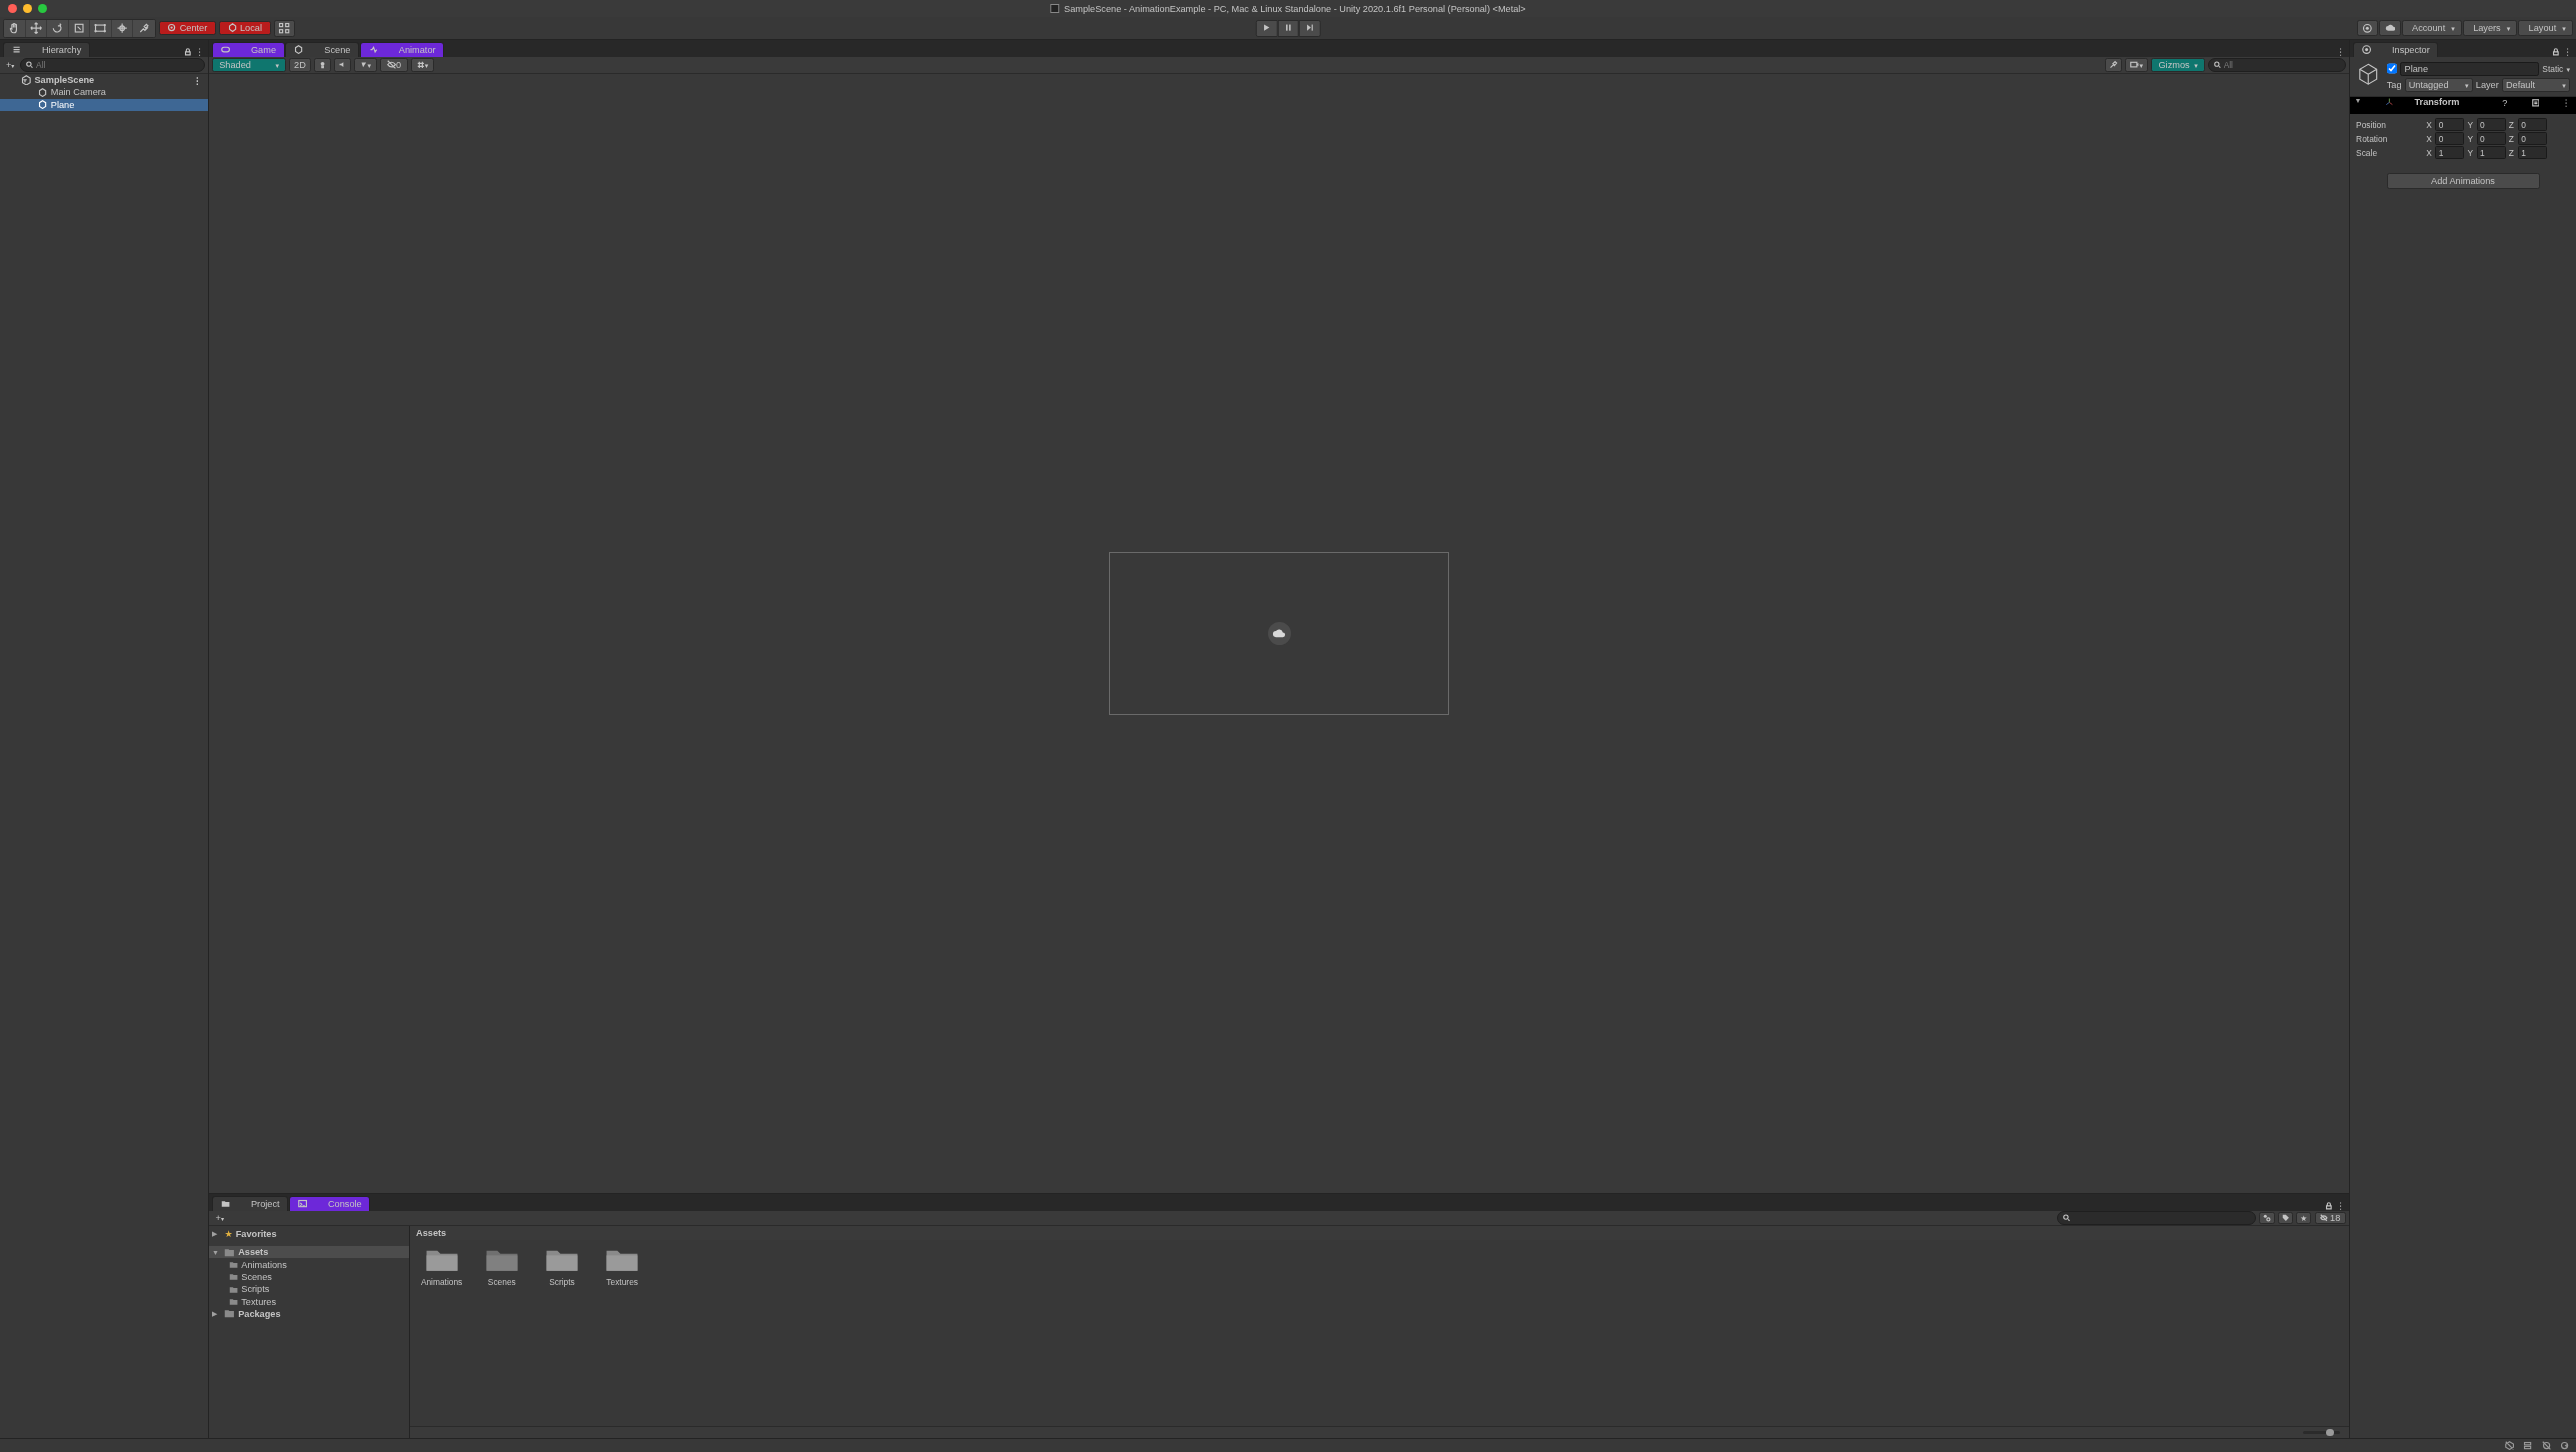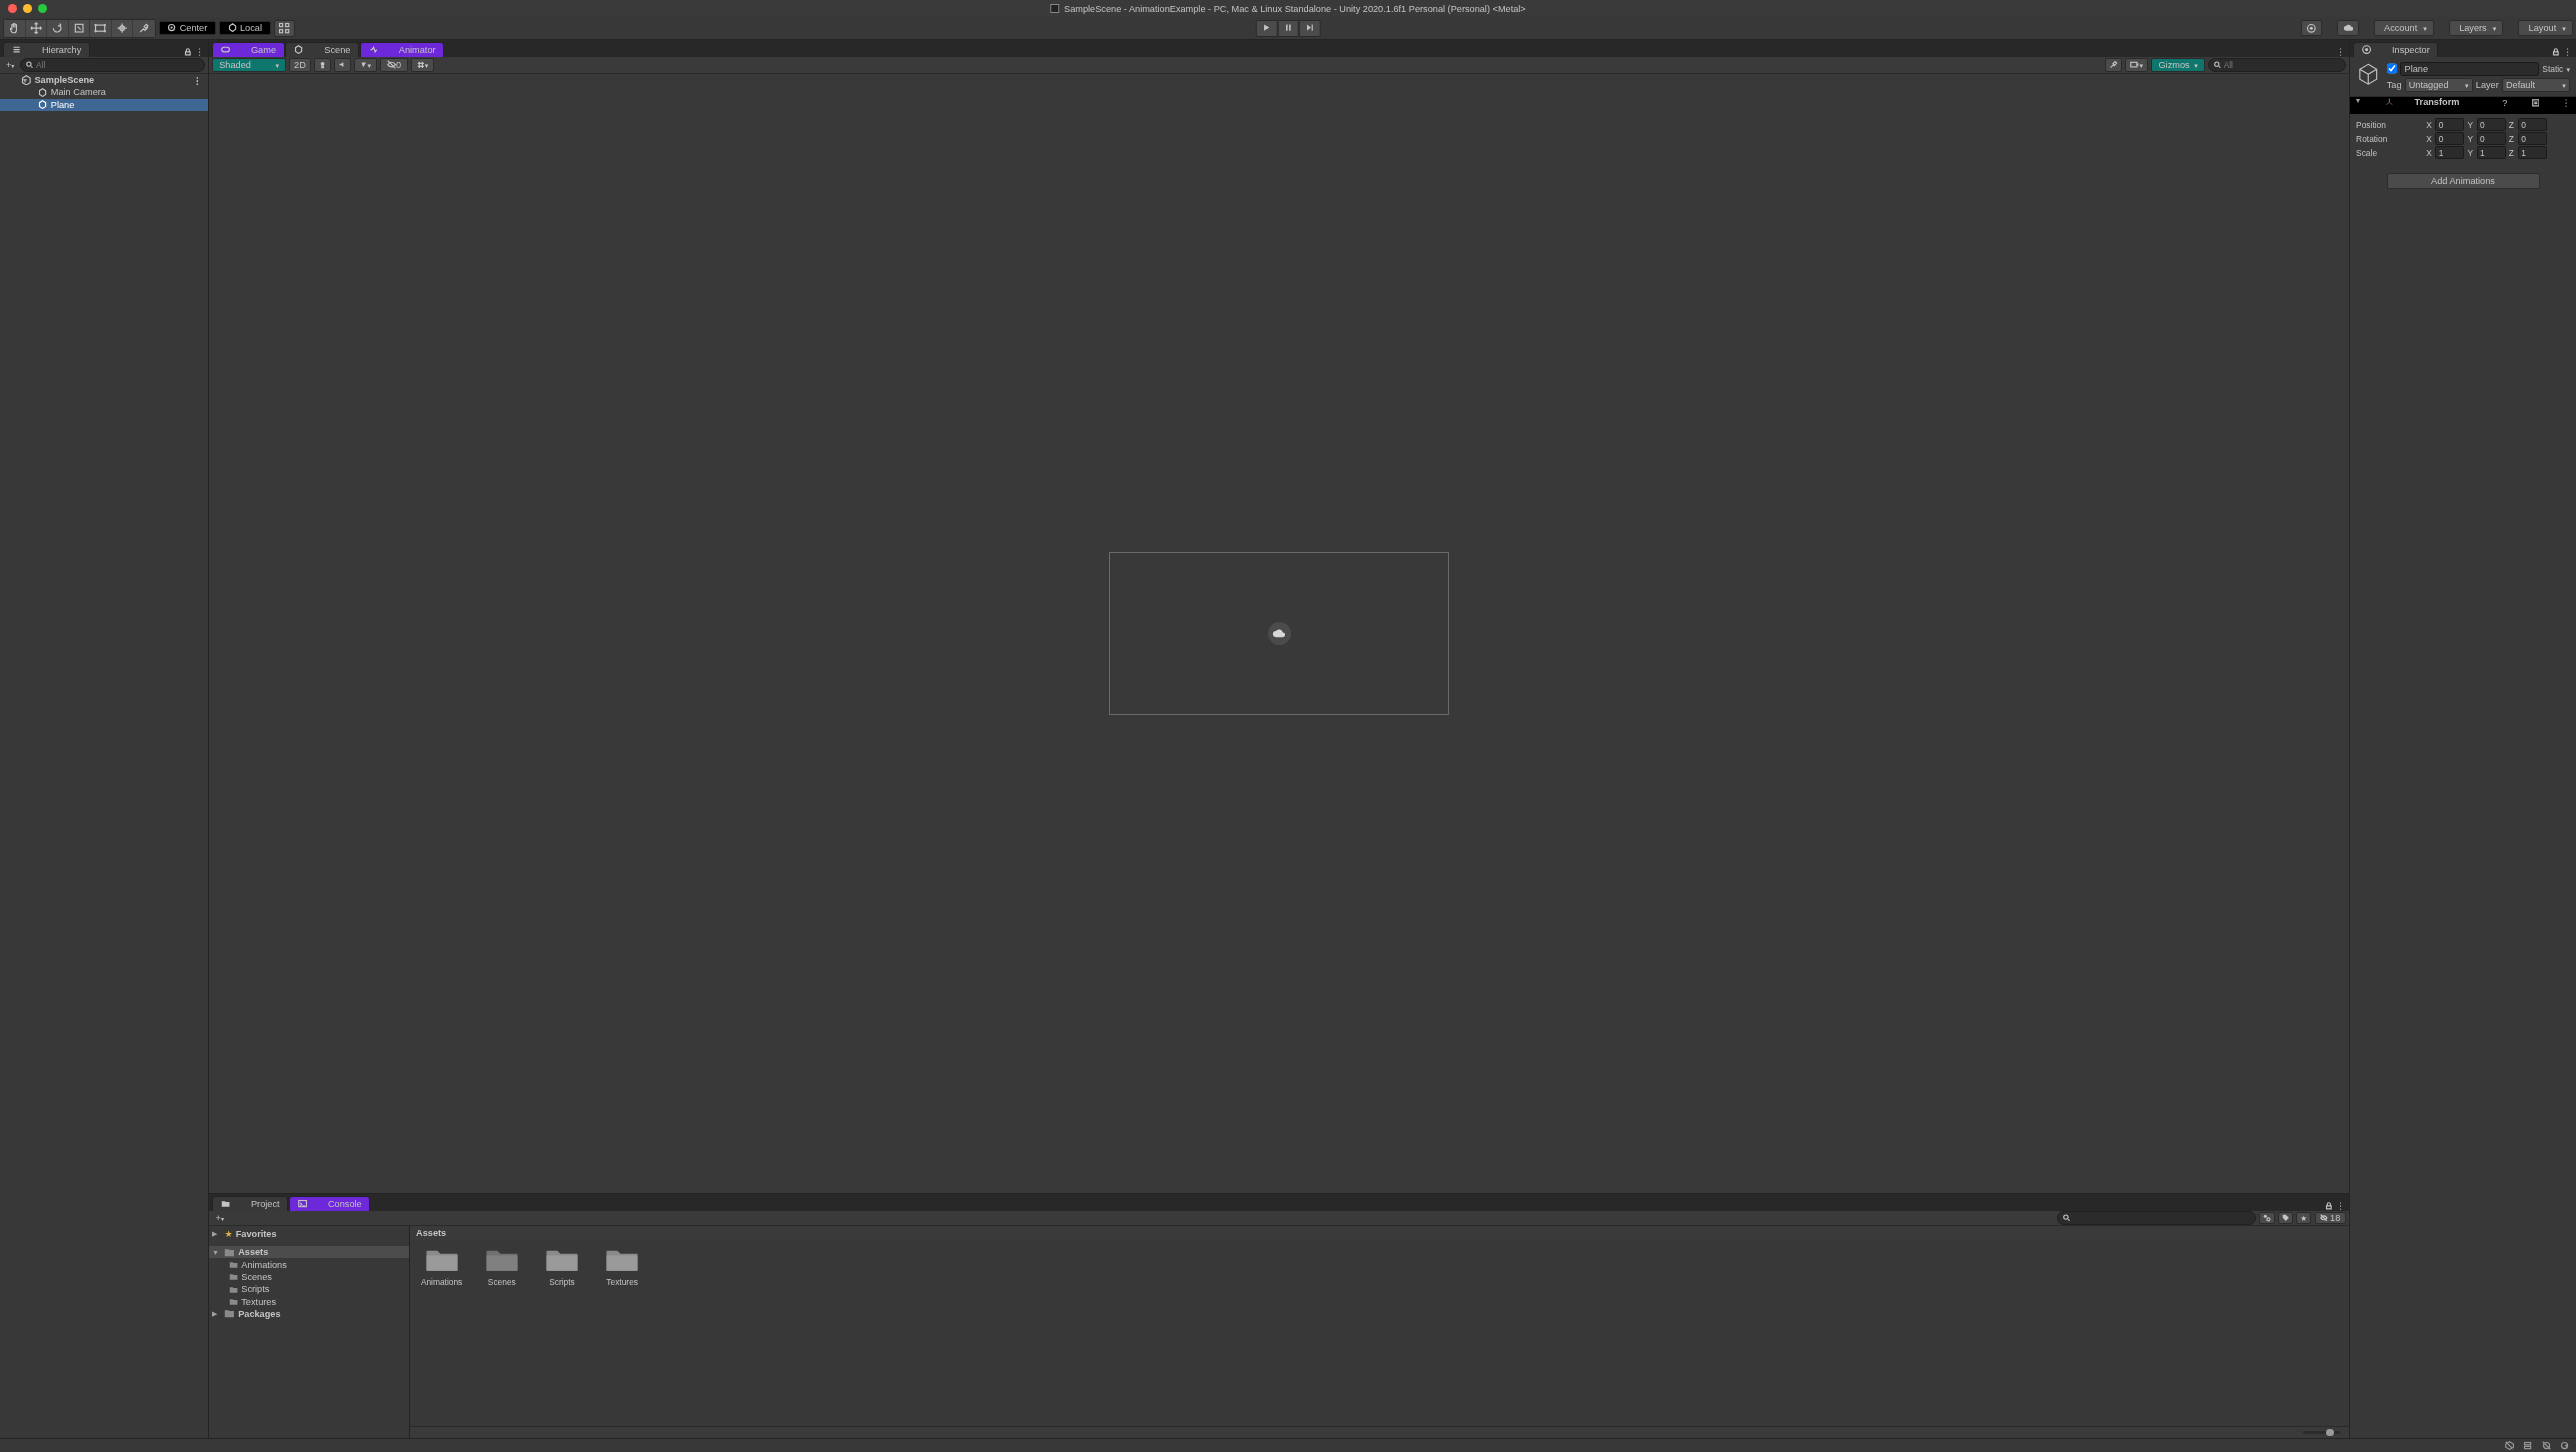--- a/index.html
+++ b/index.html
@@ -15,26 +15,26 @@
 .dot.g { background: #28c840; }
 .title-text { position: absolute; left: 50%; transform: translateX(-50%); display: flex; align-items: center; gap: 4.6px; color: #b8b8b8; }
 .unity-logo { width: 9.2px; height: 9.2px; background: #222; border: 0.8px solid #888; }
 
 
 .main-toolbar { height: 23px; background: #383838; border-bottom: 0.8px solid #232323; display: flex; align-items: center; padding: 0 3.1px; gap: 3.1px; }
 .tool-group { display: flex; background: #4b4b4b; border-radius: 2.3px; border: 0.8px solid #2a2a2a; overflow: hidden; }
 .tool-btn { width: 21.5px; height: 17px; display: flex; align-items: center; justify-content: center; background: #4b4b4b; border-right: 0.8px solid #3a3a3a; cursor: pointer; }
 .tool-btn:last-child { border-right: none; }
 .tool-btn svg { width: 12.3px; height: 12.3px; }
-.pivot-btn { height: 14px; padding: 0 7.7px; background: #000000; border: 0.8px solid #2a2a2a; border-radius: 2.3px; display: flex; align-items: center; gap: 3.1px; cursor: pointer; }
+.pivot-btn { height: 14px; padding: 0 7.7px; background: #b91c1c; border: 0.8px solid #2a2a2a; border-radius: 2.3px; display: flex; align-items: center; gap: 3.1px; cursor: pointer; }
 .play-group { display: flex; position: absolute; left: 50%; transform: translateX(-50%); }
 .play-btn { width: 21.5px; height: 17px; background: #4b4b4b; border: 0.8px solid #2a2a2a; display: flex; align-items: center; justify-content: center; cursor: pointer; }
 .play-btn:first-child { border-radius: 2.3px 0 0 2.3px; }
 .play-btn:last-child { border-radius: 0 2.3px 2.3px 0; }
-.right-toolbar { margin-left: auto; display: flex; gap: 15px; align-items: center; }
+.right-toolbar { margin-left: auto; display: flex; gap: 1px; align-items: center; }
 .dd-btn { height: 15.3px; padding: 0 6.1px 0 9.2px; background: #4b4b4b; border: 0.8px solid #2a2a2a; border-radius: 2.3px; display: flex; align-items: center; gap: 6.1px; cursor: pointer; }
 .icon-btn-flat { width: 21.5px; height: 15.3px; background: #4b4b4b; border: 0.8px solid #2a2a2a; border-radius: 2.3px; display: flex; align-items: center; justify-content: center; cursor: pointer; }
 .caret::after { content: "▾"; font-size: 7px; color: #c4c4c4; }
 
 
 .main-area { flex: 1; display: flex; min-height: 0; }
 .left-col { width: 209px; display: flex; flex-direction: column; border-right: 0.8px solid #232323; }
 .center-col { flex: 1; display: flex; flex-direction: column; min-width: 0; }
 .right-col { width: 227px; display: flex; flex-direction: column; border-left: 0.8px solid #232323; }
 

